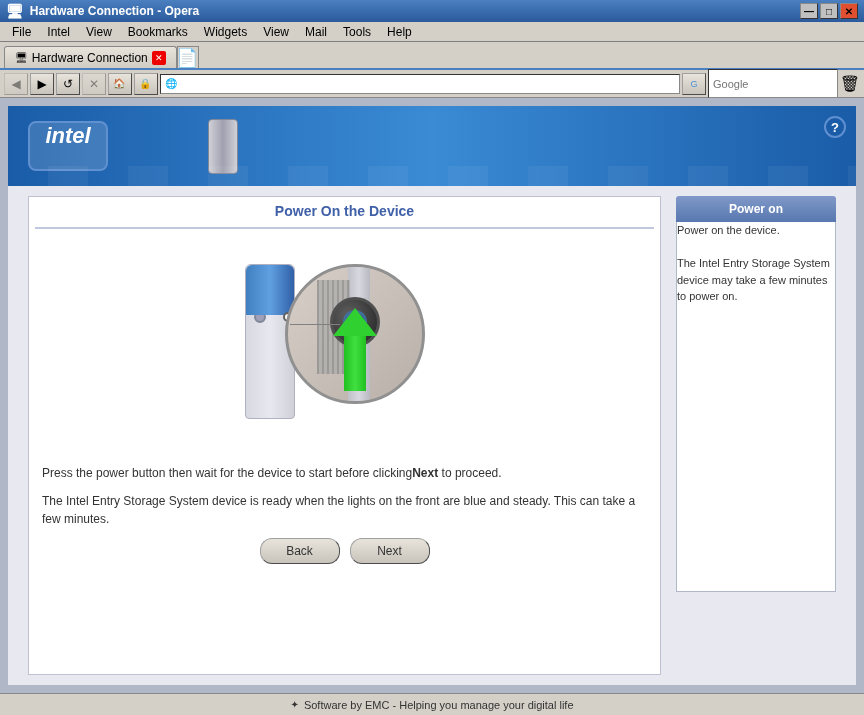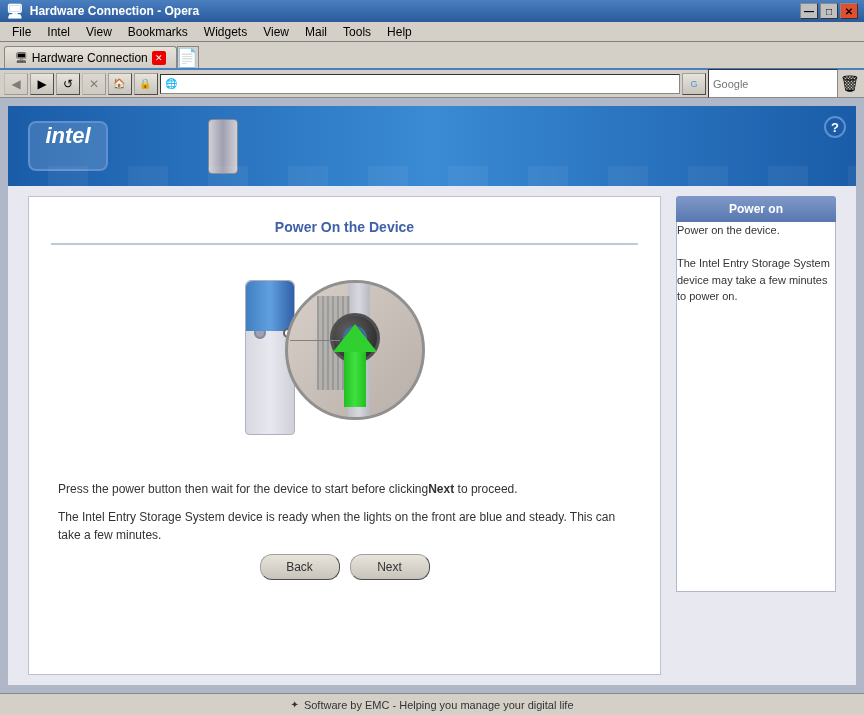--- a/index.html
+++ b/index.html
@@ -199,21 +199,21 @@
       display: flex;
       padding: 10px 20px;
       gap: 15px;
       background: #e8e8f0;
     }
 
     
     .main-content {
       flex: 1;
       background: white;
-      padding: 22px;
+      padding: 6px;
       border: 1px solid #c0c0d0;
     }
 
     .page-title-area {
       border-bottom: 2px solid #c0c8e0;
       padding-bottom: 8px;
       margin-bottom: 15px;
       text-align: center;
     }
     .page-title {

